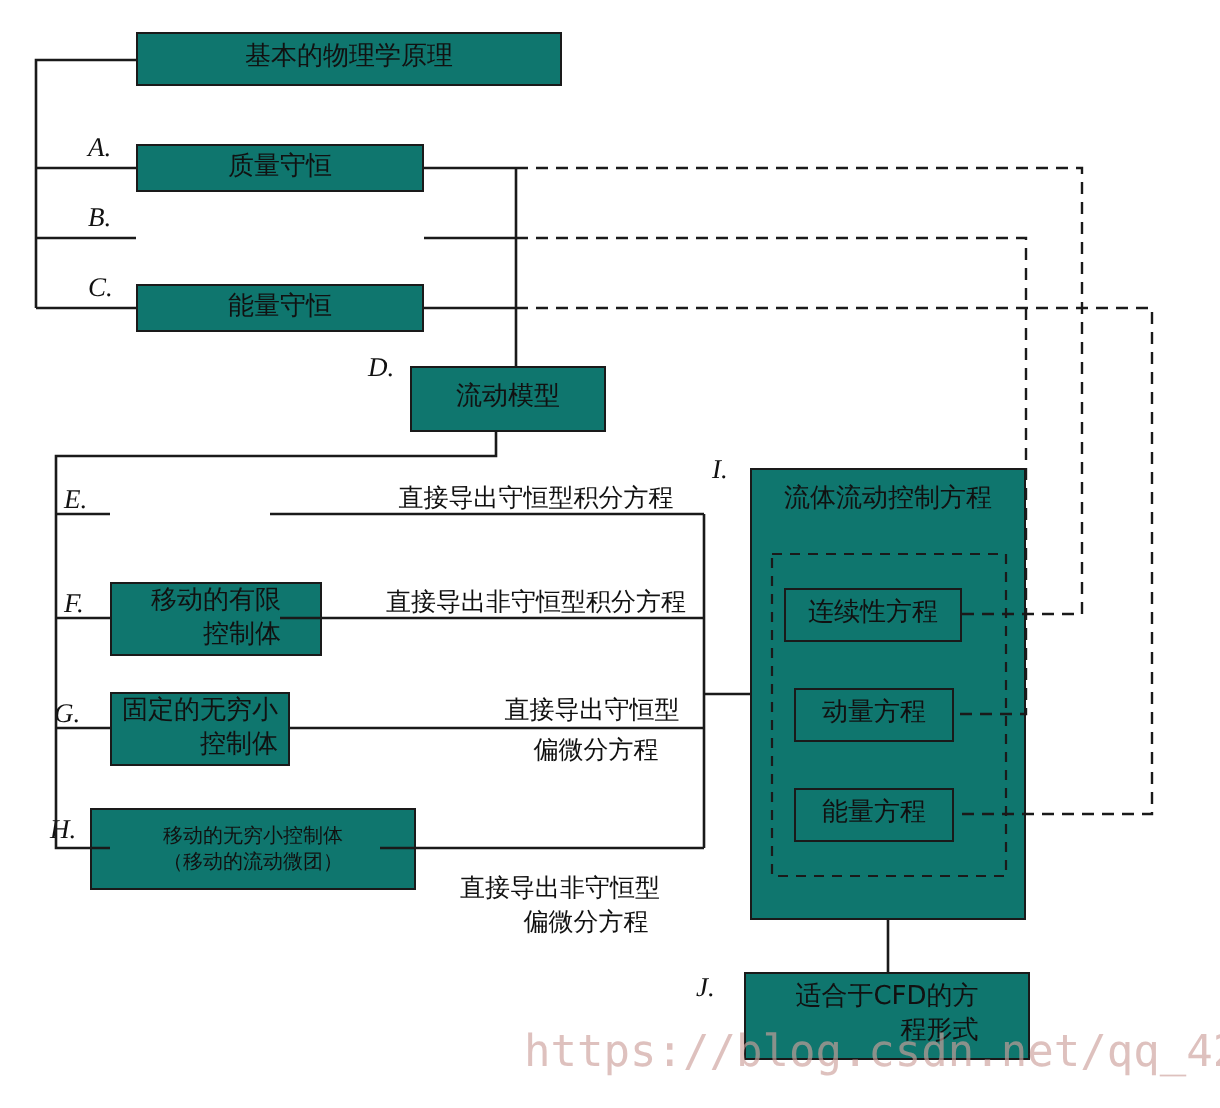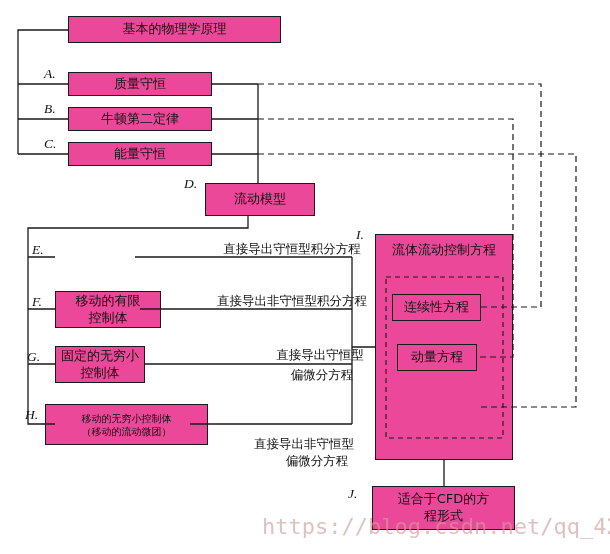--- a/index.html
+++ b/index.html
@@ -1,71 +1,71 @@
 <!DOCTYPE html>
 <html><head>
 <meta charset="utf-8">
 <style>
   html,body{margin:0;padding:0;background:#ffffff;}
   .canvas{
     position:relative;width:610px;height:554px;background:#fff;
     font-family:"DejaVu Sans",sans-serif;color:#111;overflow:hidden;
   }
   .box{
-    position:absolute;border:1.3px solid #1a1a1a;background:#ec4899;
-    display:flex;align-items:center;justify-content:center;text-align:center;
+    position:absolute;border:1.3px solid #1a1a1a;background:#0f766e;
+    display:flex;align-items:center;justify-content:center;text-align:right;
     font-size:13px;line-height:1.3;white-space:pre-line;box-sizing:border-box;
   }
   .box.titletop{align-items:flex-start;padding-top:7px;}
   .tag{
     position:absolute;font-family:"Liberation Serif",serif;font-style:italic;
     font-size:13.5px;color:#111;
   }
   .elabel{
     position:absolute;font-size:12.5px;transform:translateX(-50%);
-    white-space:nowrap;color:#111;margin-left:24px;
+    white-space:nowrap;color:#111;
   }
   svg.wires{position:absolute;left:0;top:0;pointer-events:none;}
   .watermark{
     position:absolute;left:262px;top:514px;
     font-family:"DejaVu Sans Mono",monospace;font-size:22px;
     color:rgba(205,160,155,0.65);white-space:nowrap;pointer-events:none;
   }
 </style>
 </head>
 <body>
 
 <div class="canvas">
 
   <div class="box" style="left:68px;top:16px;width:213px;height:27px">基本的物理学原理</div>
 
   <div class="box" style="left:68px;top:72px;width:144px;height:24px">质量守恒</div>
 
-  <div class="box" style="left:68px;top:107px;width:144px;height:24px">牛顿第二定律</div>
 
   <div class="box" style="left:68px;top:142px;width:144px;height:24px">能量守恒</div>
 
-  <div class="box" style="left:205px;top:183px;width:110px;height:33px">流动模型</div>
+  <div class="box" style="left:205px;top:183px;width:98px;height:33px">流动模型</div>
 
 
   <div class="box" style="left:55px;top:291px;width:106px;height:37px">移动的有限
 控制体</div>
 
   <div class="box" style="left:55px;top:346px;width:90px;height:37px">固定的无穷小
 控制体</div>
 
   <div class="box" style="left:45px;top:404px;width:163px;height:41px;font-size:10px">移动的无穷小控制体
 （移动的流动微团）</div>
 
   <div class="box titletop" style="left:375px;top:234px;width:138px;height:226px">流体流动控制方程</div>
 
   <div class="box" style="left:392px;top:294px;width:89px;height:27px">连续性方程</div>
 
   <div class="box" style="left:397px;top:344px;width:80px;height:27px">动量方程</div>
 
+  <div class="box" style="left:397px;top:394px;width:80px;height:27px">能量方程</div>
 
   <div class="box" style="left:372px;top:486px;width:143px;height:44px">适合于CFD的方
 程形式</div>
 
   <div class="tag" style="left:44px;top:66px">A.</div>
   <div class="tag" style="left:44px;top:101px">B.</div>
   <div class="tag" style="left:44px;top:136px">C.</div>
   <div class="tag" style="left:184px;top:176px">D.</div>
   <div class="tag" style="left:32px;top:242px">E.</div>
   <div class="tag" style="left:32px;top:294px">F.</div>

